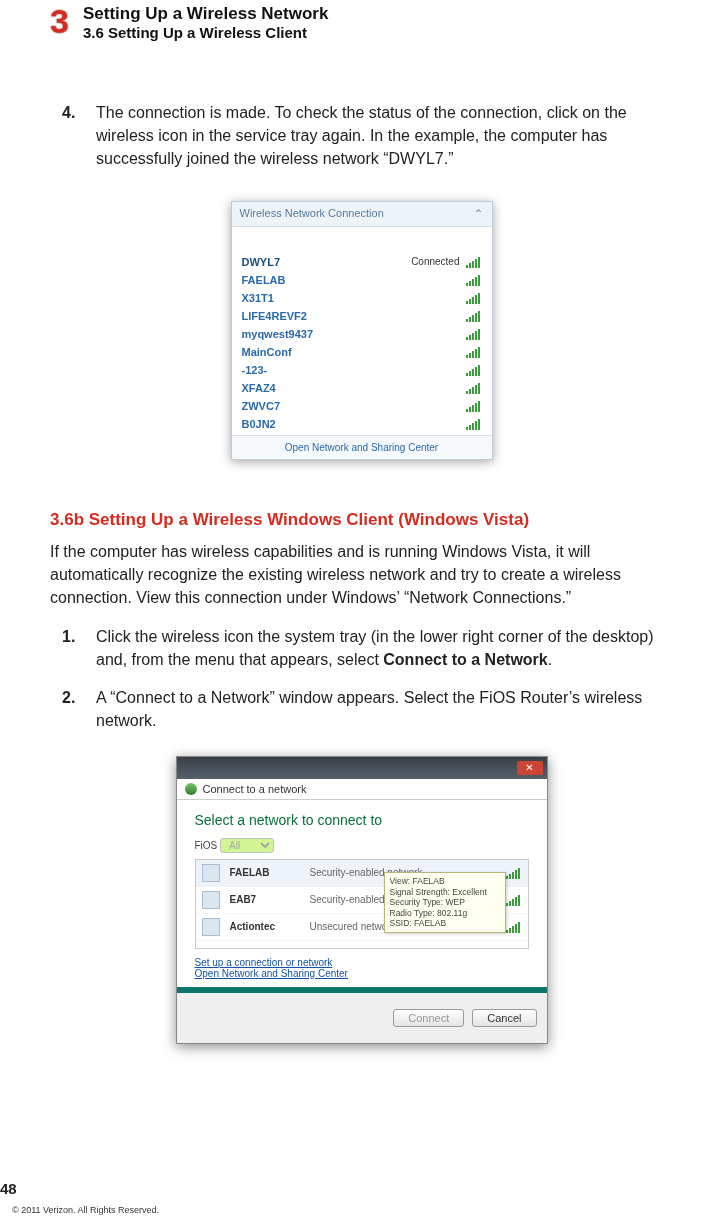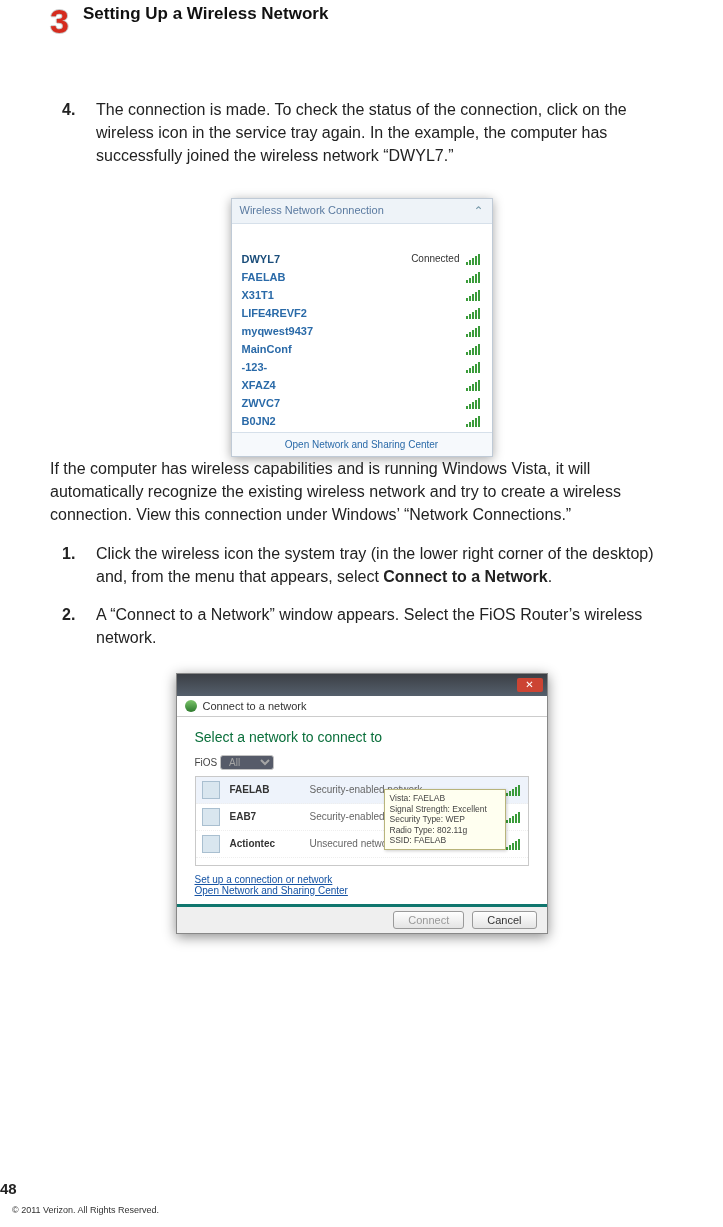--- a/index.html
+++ b/index.html
@@ -142,21 +142,21 @@
     background:#fff; border-bottom:1px solid #ccc;
     display:flex; align-items:center; gap:6px;
     padding:4px 8px; color:#333;
   }
   .fig2-crumb .dot { width:12px;height:12px;border-radius:50%;background:linear-gradient(#7cc56b,#2e7a2e); }
   .fig2-body { padding: 12px 18px 8px 18px; background:#fff; }
   .fig2-h { color:#0a6f3b; font-size:14px; margin-bottom:10px; }
   .fig2-show { font-size:10px; color:#444; margin-bottom:6px; }
   .fig2-show select {
     font-size:10px; border:1px solid #aaa; border-radius:3px; padding:0 4px;
-    background:#0f172a; width:54px;
+    background:#bef264; width:54px;
   }
   .fig2-listbox {
     border:1px solid #c9c9c9; background:#fff;
     height: 88px; overflow:hidden; position:relative;
   }
   .fig2-lrow {
     display:flex; align-items:center; gap:10px;
     padding:4px 6px; font-size:10px; color:#333;
     border-bottom:1px dotted #eee;
   }
@@ -170,22 +170,22 @@
   .fig2 .tip {
     position:absolute; right:22px; top:12px;
     background:#fffff0; border:1px solid #b8b47a;
     font-size:8.5px; color:#444; padding:3px 5px; line-height:1.25;
     box-shadow:1px 1px 3px rgba(0,0,0,.2);
     width:110px;
   }
   .fig2-links { font-size:10px; padding:8px 0 0 0; }
   .fig2-links a { display:block; color:#1553a4; text-decoration:underline; cursor:default; }
   .fig2-buttons {
-    background:#efefef; border-top:3px solid #0f766e;
-    padding:4px 10px; display:flex; justify-content:flex-end; gap:8px;
+    background:#efefef; border-top:6px solid #0f766e;
+    padding:16px 10px; display:flex; justify-content:flex-end; gap:8px;
   }
   .fig2-buttons button {
     font-size:11px; padding:2px 14px; border:1px solid #9a9a9a;
     background:linear-gradient(#fefefe,#e4e4e4); border-radius:3px;
     color:#333;
   }
   .fig2-buttons button.dis { color:#999; }
 
   
   .pgnum {
@@ -199,20 +199,21 @@
 </style>
 </head>
 <body>
 
 <div class="page">
 
   <div class="hdr">
     <div class="hdr-num">3</div>
     <div class="hdr-titles">
       <div class="hdr-title">Setting Up a Wireless Network</div>
+      <div class="hdr-sub">3.6  Setting Up a Wireless Client</div>
     </div>
   </div>
 
   <div class="step">
     <div class="step-num">4.</div>
     <div class="step-body">The connection is made. To check the status of the connection, click on the wireless icon in the service tray again. In the example, the computer has successfully joined the wireless network “DWYL7.”</div>
   </div>
 
   <div class="fig1">
     <div class="fig1-hdr">
@@ -318,20 +319,21 @@
             <span></span>
             <span></span>
             <span></span>
             <span></span>
           </span>
       </div>
     </div>
     <div class="fig1-foot">Open Network and Sharing Center</div>
   </div>
 
+  <div class="section-h">3.6b  Setting Up a Wireless Windows Client (Windows Vista)</div>
   <div class="para">If the computer has wireless capabilities and is running Windows Vista, it will automatically recognize the existing wireless network and try to create a wireless connection. View this connection under Windows’ “Network Connections.”</div>
 
   <div class="step">
     <div class="step-num">1.</div>
     <div class="step-body">
       <span>Click the wireless icon the system tray (in the lower right corner of the desktop) and, from the menu that appears, select </span><span class="strong">Connect to a Network</span><span>.</span>
     </div>
   </div>
 
   <div class="step">
@@ -386,21 +388,21 @@
           <span class="ty">Unsecured network</span>
           <span class="bars">
               <span></span>
               <span></span>
               <span></span>
               <span></span>
               <span></span>
             </span>
         </div>
         <div class="tip">
-          <div>Vista: FAELAB</div>
+          <div>View: FAELAB</div>
           <div>Signal Strength: Excellent</div>
           <div>Security Type: WEP</div>
           <div>Radio Type: 802.11g</div>
           <div>SSID: FAELAB</div>
         </div>
       </div>
       <div class="fig2-links">
         <a>Set up a connection or network</a>
         <a>Open Network and Sharing Center</a>
       </div>

